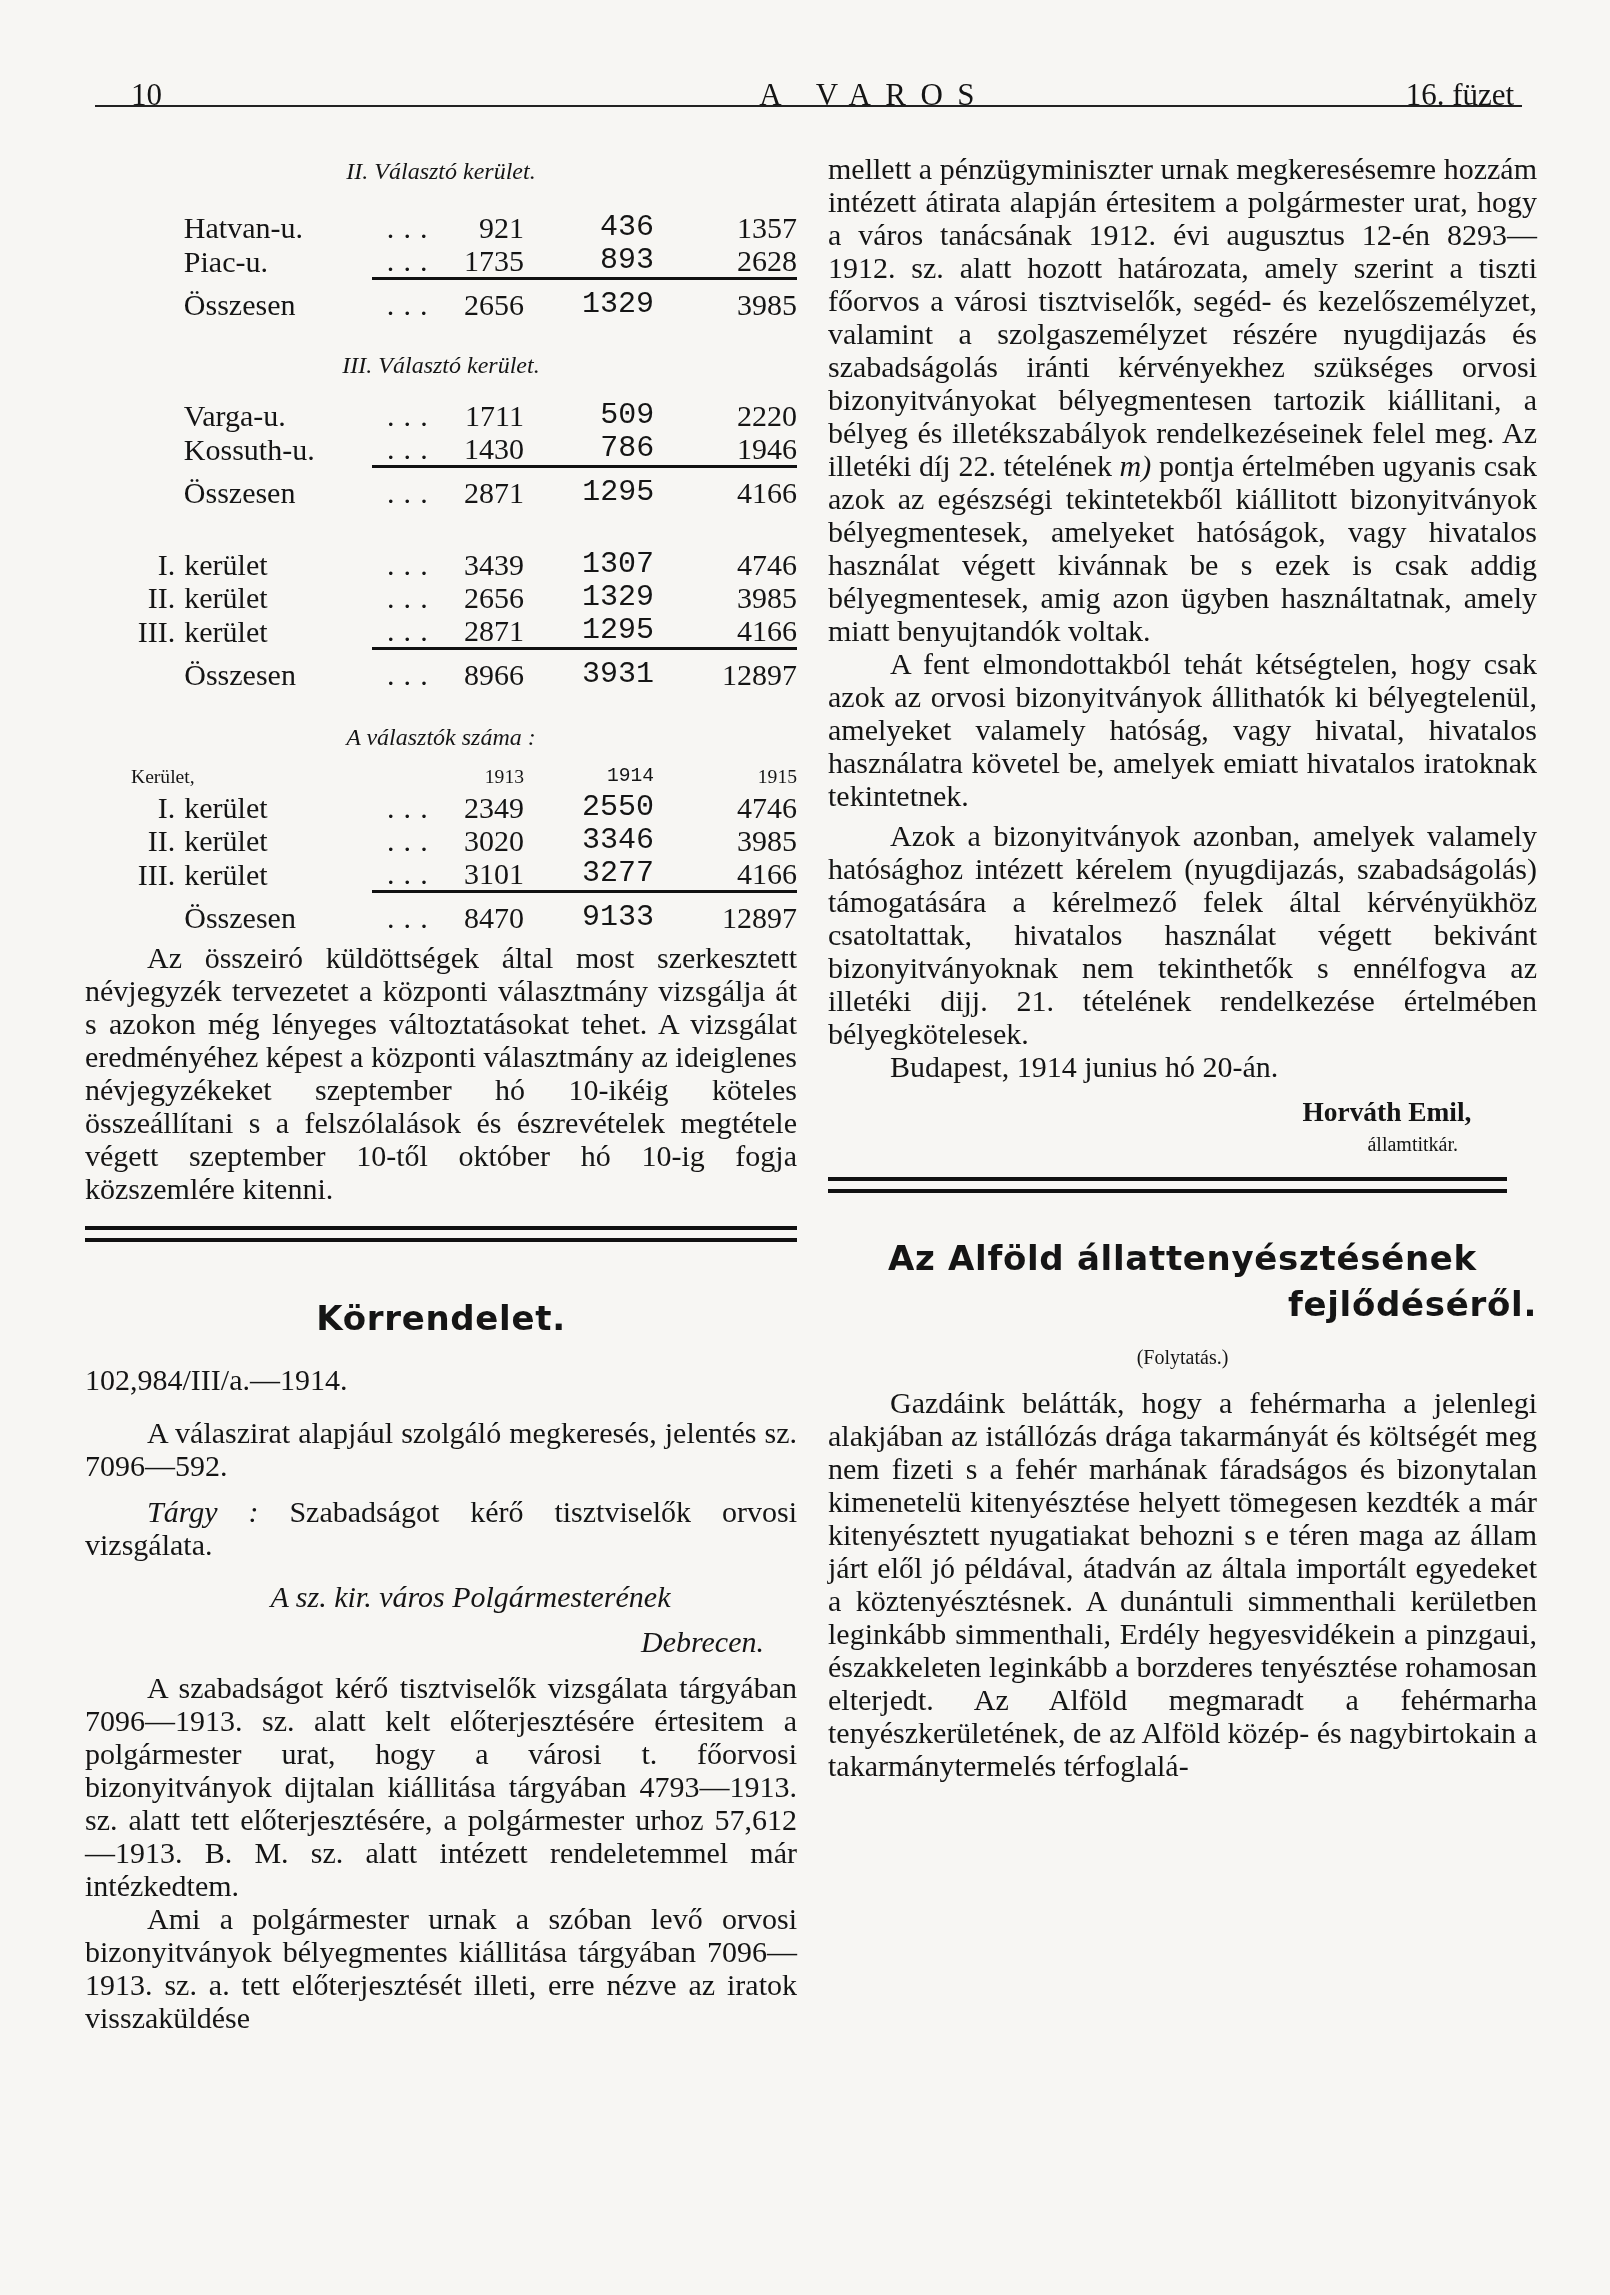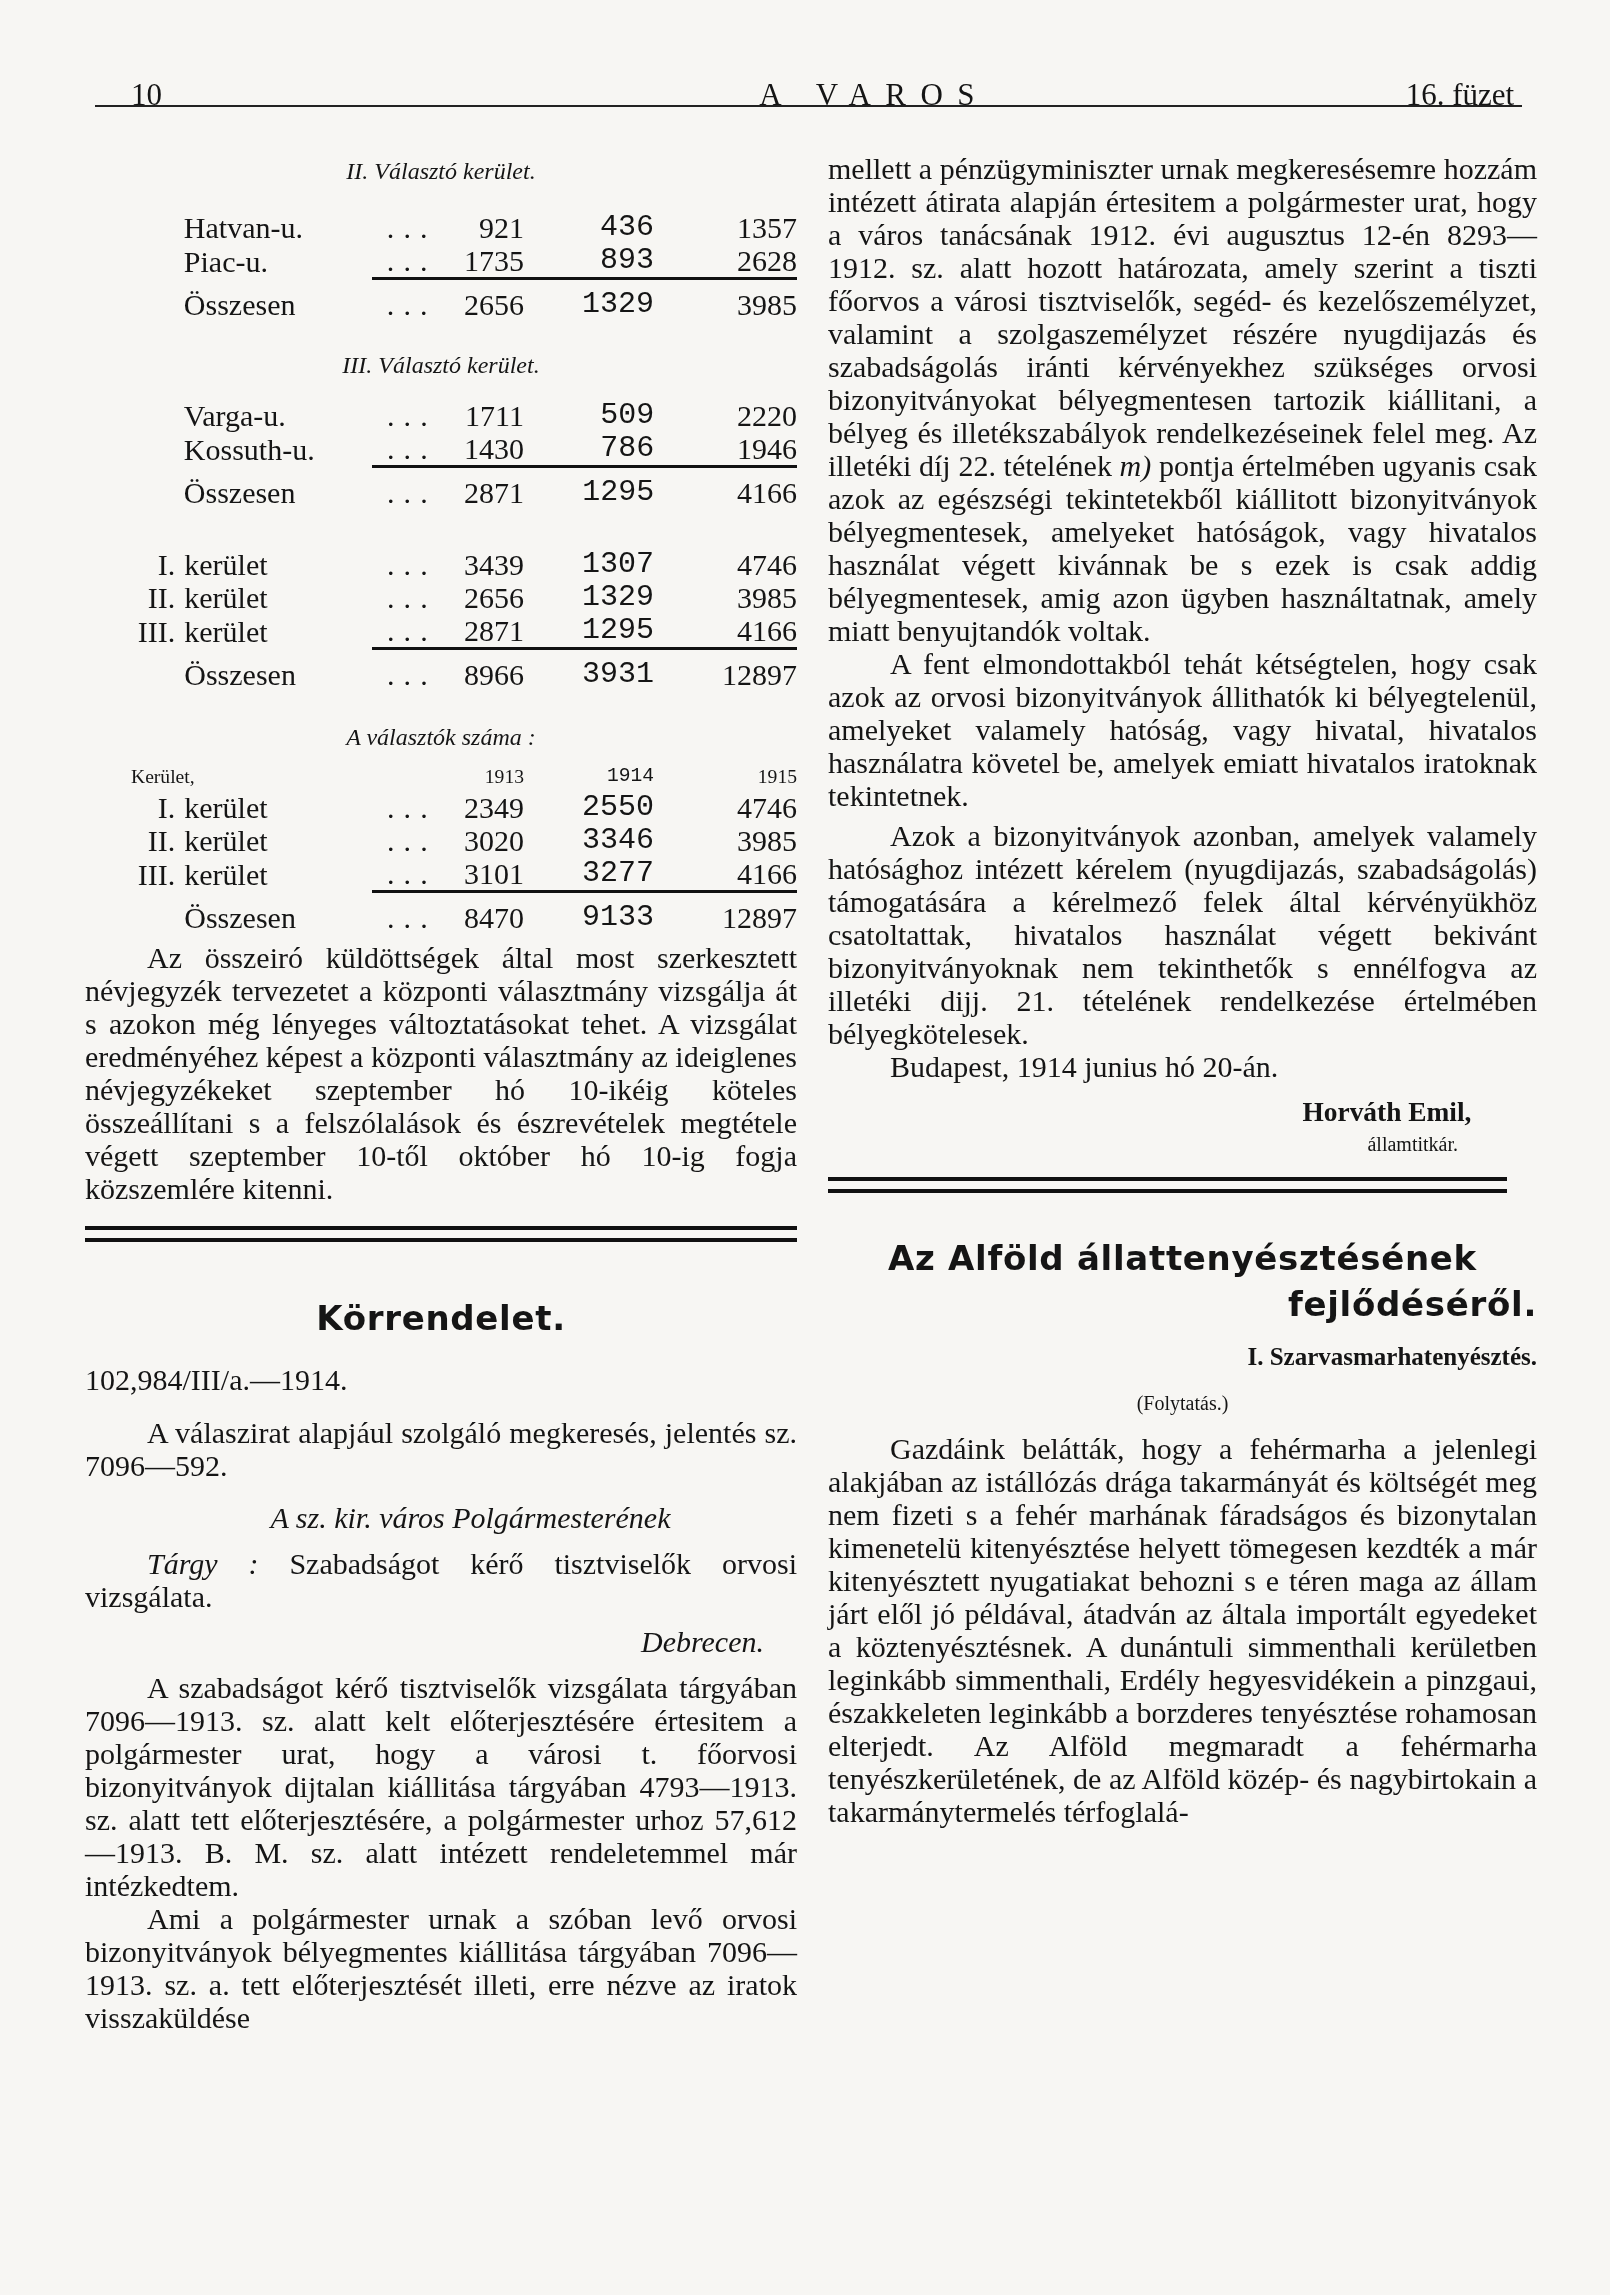--- a/index.html
+++ b/index.html
@@ -227,39 +227,38 @@
       </tbody>
   </table>
 
   <p class="p indent" style="margin-top:7.8px;">Az összeiró küldöttségek által most szerkesztett névjegyzék tervezetet a központi választmány vizsgálja át s azokon még lényeges változtatásokat tehet. A vizsgálat eredményéhez képest a központi választmány az ideiglenes névjegyzékeket szeptember hó 10-ikéig köteles összeállítani s a felszólalások és észrevételek megtétele végett szeptember 10-től október hó 10-ig fogja közszemlére kitenni.</p>
 
   <div class="dbl-rule" style="margin-top:21px;"></div>
 
   <p class="deco-title" style="margin-top:52px;">Körrendelet.</p>
   <p class="p" style="margin-top:25px;">102,984/III/a.—1914.</p>
   <p class="p indent" style="margin-top:19.6px;">A válaszirat alapjául szolgáló megkeresés, jelentés sz. 7096—592.</p>
+  <p class="p indent" style="margin-top:13px;"><i>Tárgy :</i> <span>Szabadságot kérő tisztviselők orvosi vizsgálata.</span></p>
   <p class="p center ital" style="margin-top:19.6px; padding-left:59px;">A sz. kir. város Polgármesterének</p>
-  <p class="p indent" style="margin-top:13px;"><i>Tárgy :</i> <span>Szabadságot kérő tisztviselők orvosi vizsgálata.</span></p>
   <p class="p right ital" style="margin-top:11.8px; padding-right:33px;">Debrecen.</p>
   <p class="p indent" style="margin-top:13px;">A szabadságot kérő tisztviselők vizsgálata tárgyában 7096—1913. sz. alatt kelt előterjesztésére értesitem a polgármester urat, hogy a városi t. főorvosi bizonyitványok dijtalan kiállitása tárgyában 4793—1913. sz. alatt tett előterjesztésére, a polgármester urhoz 57,612—1913. B. M. sz. alatt intézett rendeletemmel már intézkedtem.</p>
   <p class="p indent">Ami a polgármester urnak a szóban levő orvosi bizonyitványok bélyegmentes kiállitása tárgyában 7096—1913. sz. a. tett előterjesztését illeti, erre nézve az iratok visszaküldése</p>
 </div>
 
 <div class="col col-right">
   <p class="p" style="margin-top:5.2px;"><span>mellett a pénzügyminiszter urnak megkeresésemre hozzám intézett átirata alapján értesitem a polgármester urat, hogy a város tanácsának 1912. évi augusztus 12-én 8293—1912. sz. alatt hozott határozata, amely szerint a tiszti főorvos a városi tisztviselők, segéd- és kezelőszemélyzet, valamint a szolgaszemélyzet részére nyugdijazás és szabadságolás iránti kérvényekhez szükséges orvosi bizonyitványokat bélyegmentesen tartozik kiállitani, a bélyeg és illetékszabályok rendelkezéseinek felel meg. Az illetéki díj 22. tételének</span> <i>m)</i> <span>pontja értelmében ugyanis csak azok az egészségi tekintetekből kiállitott bizonyitványok bélyegmentesek, amelyeket hatóságok, vagy hivatalos használat végett kivánnak be s ezek is csak addig bélyegmentesek, amig azon ügyben használtatnak, amely miatt benyujtandók voltak.</span></p>
   <p class="p indent">A fent elmondottakból tehát kétségtelen, hogy csak azok az orvosi bizonyitványok állithatók ki bélyegtelenül, amelyeket valamely hatóság, vagy hivatal, hivatalos használatra követel be, amelyek emiatt hivatalos iratoknak tekintetnek.</p>
   <p class="p indent" style="margin-top:6.5px;">Azok a bizonyitványok azonban, amelyek valamely hatósághoz intézett kérelem (nyugdijazás, szabadságolás) támogatására a kérelmező felek által kérvényükhöz csatoltattak, hivatalos használat végett bekivánt bizonyitványoknak nem tekinthetők s ennélfogva az illetéki dijj. 21. tételének rendelkezése értelmében bélyegkötelesek.</p>
   <p class="p indent">Budapest, 1914 junius hó 20-án.</p>
 
   <div class="right" style="margin-top:11.8px; padding-right:46px;">
     <div class="bold" style="font-size:27.4px; line-height:37px; padding-right:19.6px;">Horváth Emil,</div>
     <div class="small" style="line-height:27.4px; padding-right:33px;">államtitkár.</div>
   </div>
 
   <div class="dbl-rule" style="margin-top:18.3px; width:679px;"></div>
 
   <p class="deco-title" style="margin-top:38px; line-height:46px;">Az Alföld állattenyésztésének</p>
   <p class="deco-title" style="line-height:46px;text-align:right;">fejlődéséről.</p>
-  <p class="p center bold" style="font-size:25px; margin-top:13px;">I. Szarvasmarhatenyésztés.</p>
   <p class="p center small" style="margin-top:14.4px;">(Folytatás.)</p>
   <p class="p indent" style="margin-top:11.8px;">Gazdáink belátták, hogy a fehérmarha a jelenlegi alakjában az istállózás drága takarmányát és költségét meg nem fizeti s a fehér marhának fáradságos és bizonytalan kimenetelü kitenyésztése helyett tömegesen kezdték a már kitenyésztett nyugatiakat behozni s e téren maga az állam járt elől jó példával, átadván az általa importált egyedeket a köztenyésztésnek. A dunántuli simmenthali kerületben leginkább simmenthali, Erdély hegyesvidékein a pinzgaui, északkeleten leginkább a borzderes tenyésztése rohamosan elterjedt. Az Alföld megmaradt a fehérmarha tenyészkerületének, de az Alföld közép- és nagybirtokain a takarmánytermelés térfoglalá-</p>
 </div>
 
 
 </body></html>

